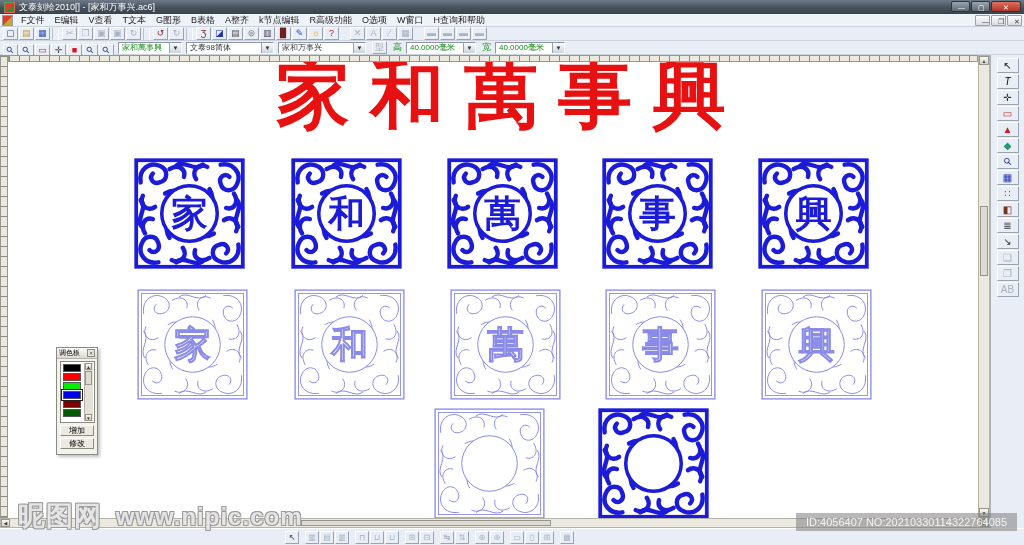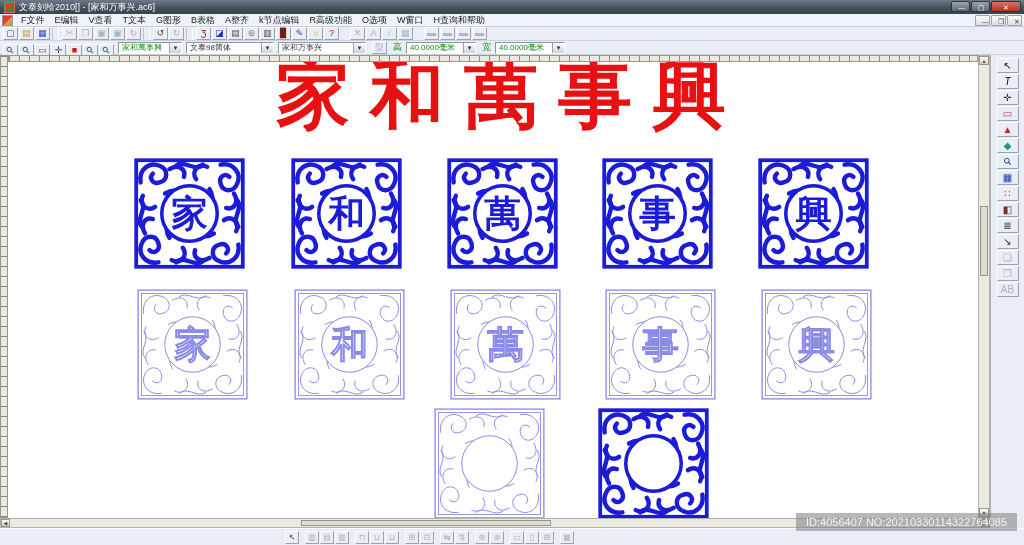--- a/index.html
+++ b/index.html
@@ -838,16 +838,43 @@
       <button class="bb-btn disabled"><span>⊕</span></button>
       <button class="bb-btn disabled"><span>⊚</span></button>
       <span class="bb-gap"></span>
       <button class="bb-btn disabled"><span>▭</span></button>
       <button class="bb-btn disabled"><span>▯</span></button>
       <button class="bb-btn disabled"><span>⊞</span></button>
       <span class="bb-gap"></span>
       <button class="bb-btn disabled"><span>▦</span></button>
     </div>
 
-
+  <div class="palette">
+    <div class="pal-title">
+      <span>调色板</span>
+      <button class="pal-close">✕</button>
+    </div>
+    <div class="pal-body">
+      <div id="swatches">
+          <div class="swatch" style="background: rgb(0, 0, 0);"></div>
+          <div class="swatch" style="background: rgb(255, 0, 0);"></div>
+          <div class="swatch" style="background: rgb(0, 238, 0);"></div>
+          <div class="swatch selected" style="background: rgb(0, 0, 238);"></div>
+          <div class="swatch" style="background: rgb(123, 0, 0);"></div>
+          <div class="swatch" style="background: rgb(0, 90, 0);"></div>
+        </div>
+      <div class="pal-scroll">
+        <span class="sc-btn" style="left:0;top:0;width:7px;height:7px;line-height:6px">▲</span>
+        <span class="sc-thumb" style="left:0;top:8px;width:7px;height:14px"></span>
+        <span class="sc-btn" style="left:0;bottom:0;width:7px;height:7px;line-height:6px">▼</span>
+      </div>
+    </div>
+    <button class="pal-btn">增加</button>
+    <button class="pal-btn">修改</button>
+  </div>
+
+  <div class="wm-left">
+    <span class="logo">昵图网</span>
+    <span>www.nipic.com</span>
+  </div>
   <div class="wm-right">ID:4056407 NO:20210330114322764085</div>
 
 </div>
 
 </body></html>

